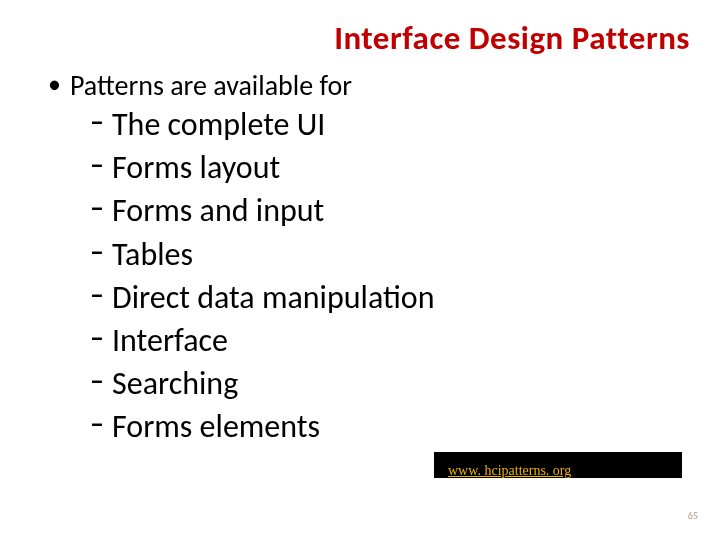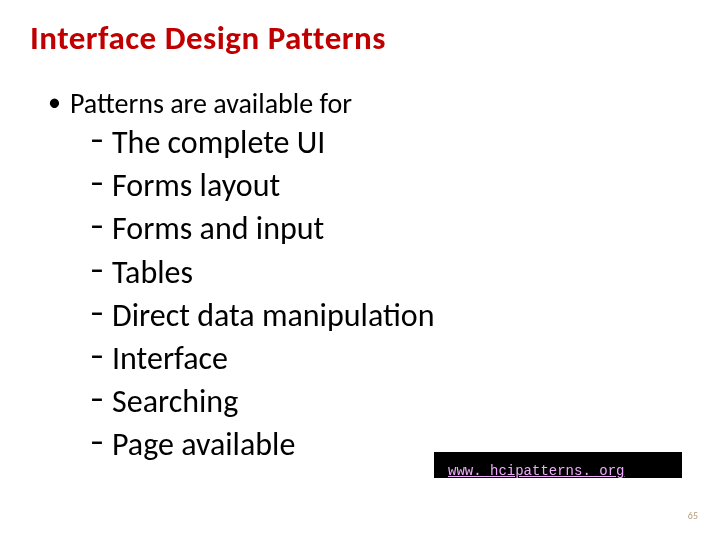--- a/index.html
+++ b/index.html
@@ -11,25 +11,25 @@
       position: relative;
       overflow: hidden;
     }
     .slide {
       width: 100%;
       height: 100%;
       padding: 18px 30px 0 30px;
       position: relative;
     }
     .title {
-      text-align: left;
+      text-align: right;
       font-size: 33px;
       font-weight: 700;
       color: #c00000;
-      margin-bottom: 28px;
+      margin-bottom: 10px;
       letter-spacing: 0.5px;
     }
     .bullet-top {
       font-size: 28px;
       color: #000;
       margin-left: 40px;
       position: relative;
     }
     .bullet-top::before {
       content: "•";
@@ -62,24 +62,24 @@
       right: 38px;
       bottom: 62px;
       width: 248px;
       height: 26px;
       background: #000000;
       display: flex;
       align-items: center;
       padding-left: 14px;
     }
     .link-text {
-      color: #f0abfc;
+      color: #eab308;
       text-decoration: underline;
       font-size: 14px;
-      font-family: Liberation Mono, monospace;
+      font-family: Liberation Serif, serif;
       margin-top: 12px;
     }
     .page-num {
       position: absolute;
       right: 22px;
       bottom: 18px;
       font-size: 10px;
       color: #b59a7a;
     }
   </style>
@@ -92,21 +92,21 @@
   <div class="bullet-top">Patterns are available for</div>
 
   <div class="sublist">
     <div class="sub-item">The complete UI</div>
     <div class="sub-item">Forms layout</div>
     <div class="sub-item">Forms and input</div>
     <div class="sub-item">Tables</div>
     <div class="sub-item">Direct data manipulation</div>
     <div class="sub-item">Interface</div>
     <div class="sub-item">Searching</div>
-    <div class="sub-item">Page available</div>
+    <div class="sub-item">Forms elements</div>
   </div>
 
   <div class="link-box">
     <a class="link-text">www. hcipatterns. org</a>
   </div>
 
   <div class="page-num">65</div>
 </div>
 
 </body></html>

